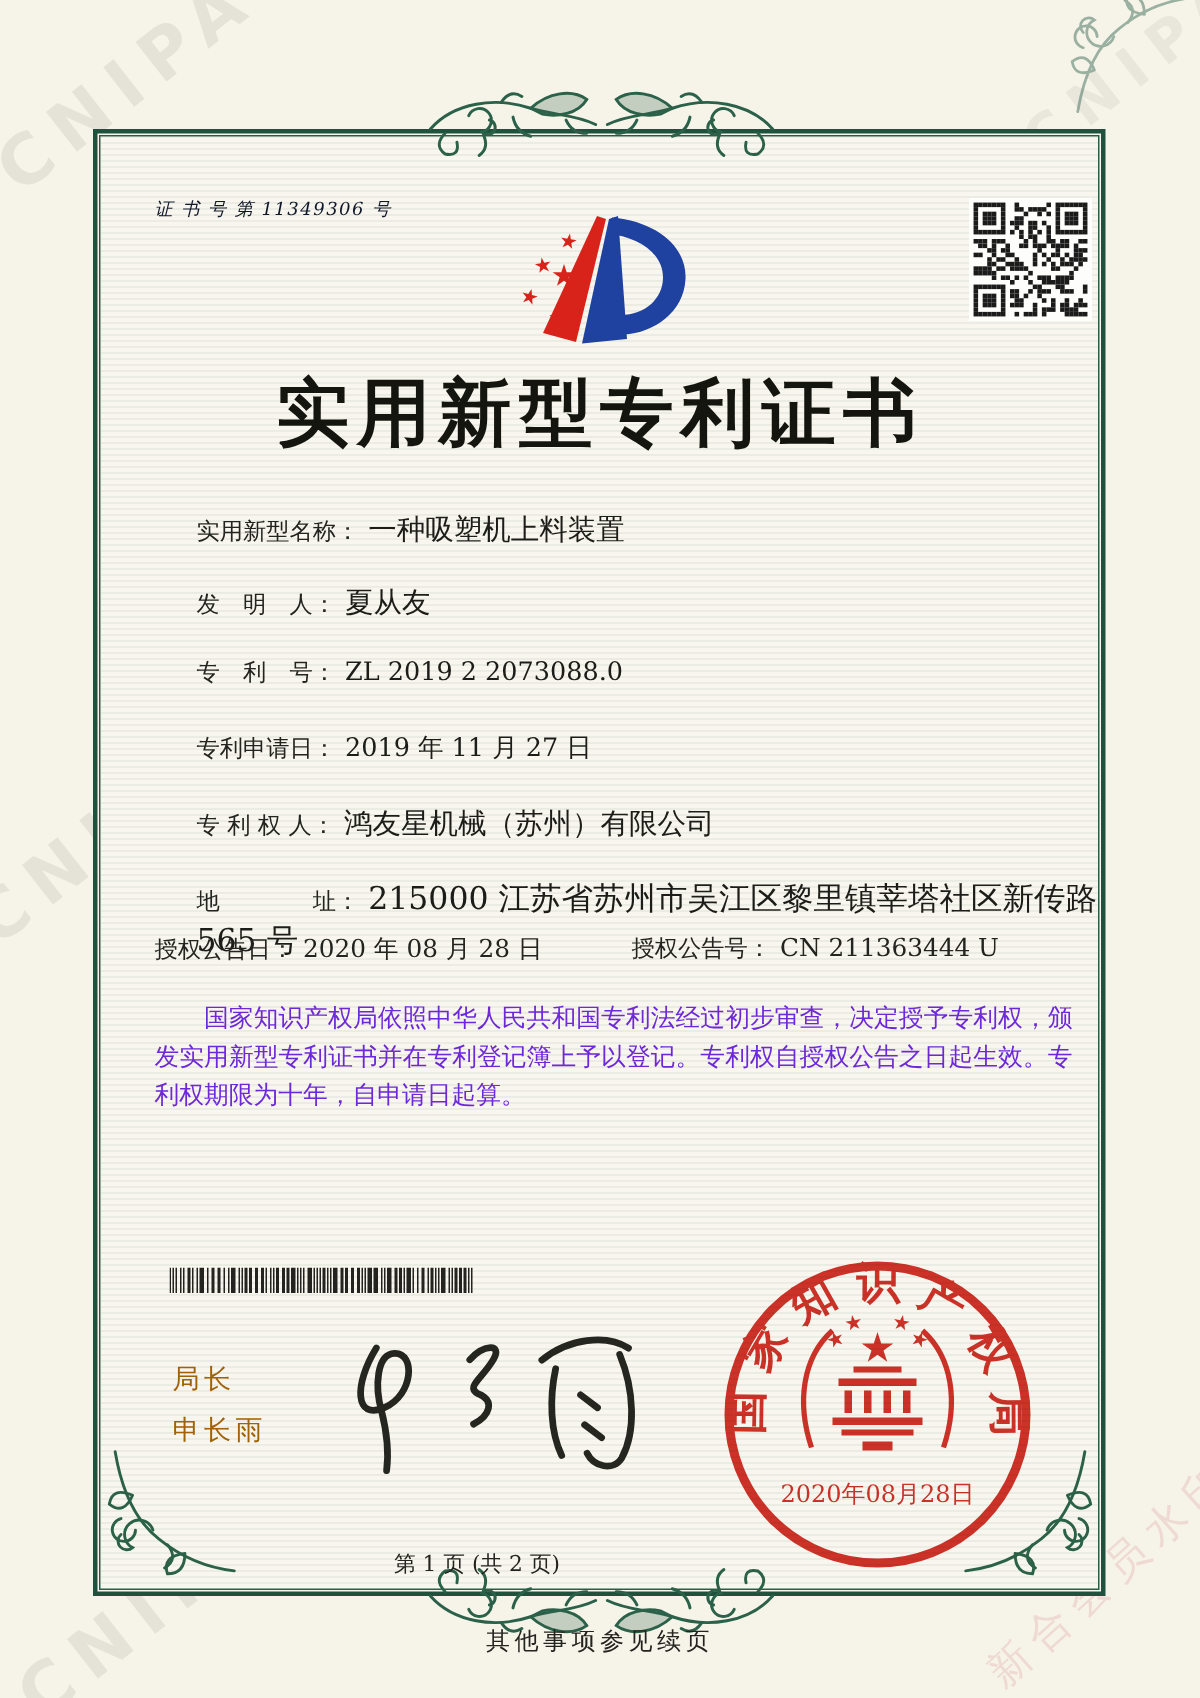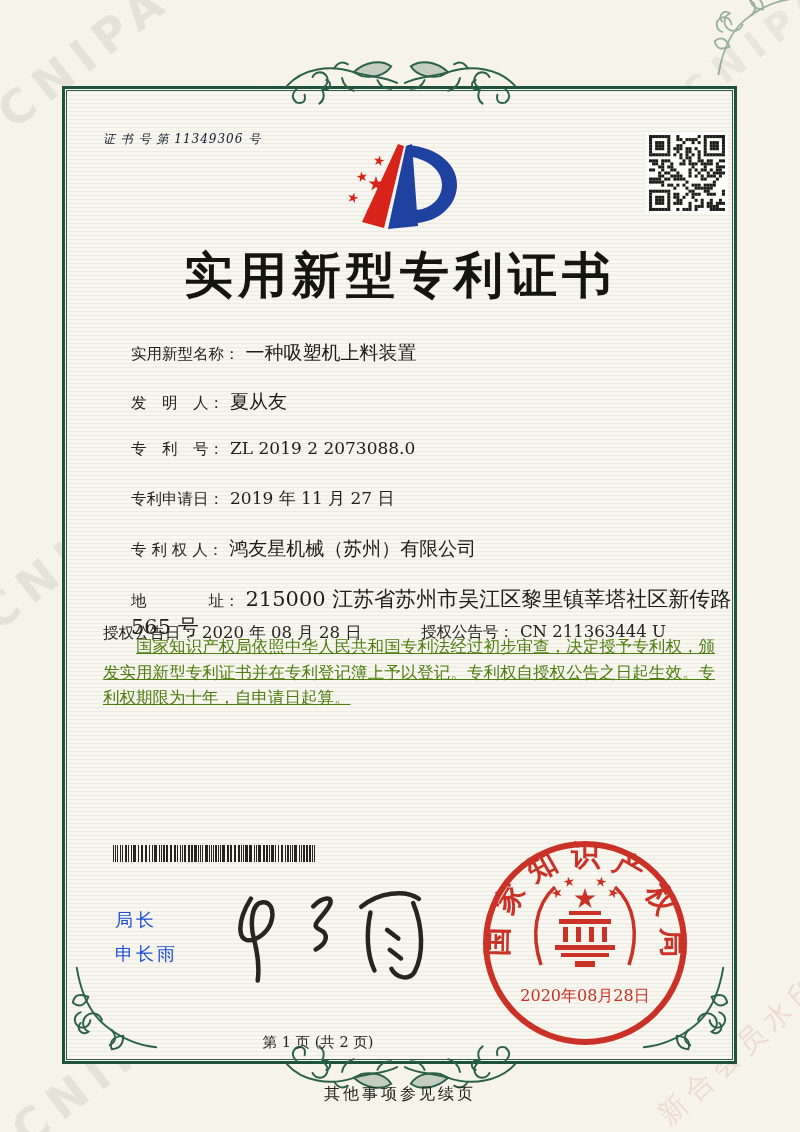--- a/index.html
+++ b/index.html
@@ -29,26 +29,26 @@
          font-size:49px;font-weight:700;letter-spacing:5px;color:#15150f;}
 
   .fields{position:absolute;left:103px;top:340px;width:620px;margin-left:28px;}
   .row{position:relative;height:49px;}
   .f-label{font-size:15.5px;color:#23231f;}
   .f-value{font-size:19px;color:#1c1c18;margin-left:6px;}
   .grant{position:absolute;left:103px;top:622px;width:620px;font-size:15.5px;color:#23231f;}
   .grant .g-val{font-size:16.5px;margin-left:6px;}
   .grant .g-right{position:absolute;left:318px;top:0;}
 
-  .paras{position:absolute;left:103px;top:634px;width:612px;color:#4d7c0f;text-decoration:underline;}
+  .paras{position:absolute;left:103px;top:666px;width:612px;color:#6d28d9;}
   .paras p{margin:0;text-indent:2em;font-size:16.5px;line-height:25.5px;text-align:justify;}
 
   .barcode{position:absolute;left:113px;top:845px;width:205px;height:17px;}
   .signer{position:absolute;left:115px;top:903px;font-family:"DejaVu Sans","Liberation Sans",sans-serif;
-          font-size:18px;color:#1d4ed8;letter-spacing:3px;line-height:34px;}
+          font-size:18px;color:#a16207;letter-spacing:3px;line-height:34px;}
   .signature{position:absolute;left:222px;top:872px;width:210px;height:115px;transform:rotate(-2deg);}
   .seal{position:absolute;left:477px;top:835px;width:216px;height:216px;mix-blend-mode:multiply;}
 
   .page-info{position:absolute;left:0;top:1033px;width:636px;text-align:center;
              font-size:14.5px;color:#23231f;}
   .cont-note{position:absolute;left:0;top:1084px;width:800px;text-align:center;
              font-size:16px;letter-spacing:3px;color:#23231f;}
 
   .orn{position:absolute;}
   svg text{font-family:"DejaVu Serif","Liberation Serif",serif;}

